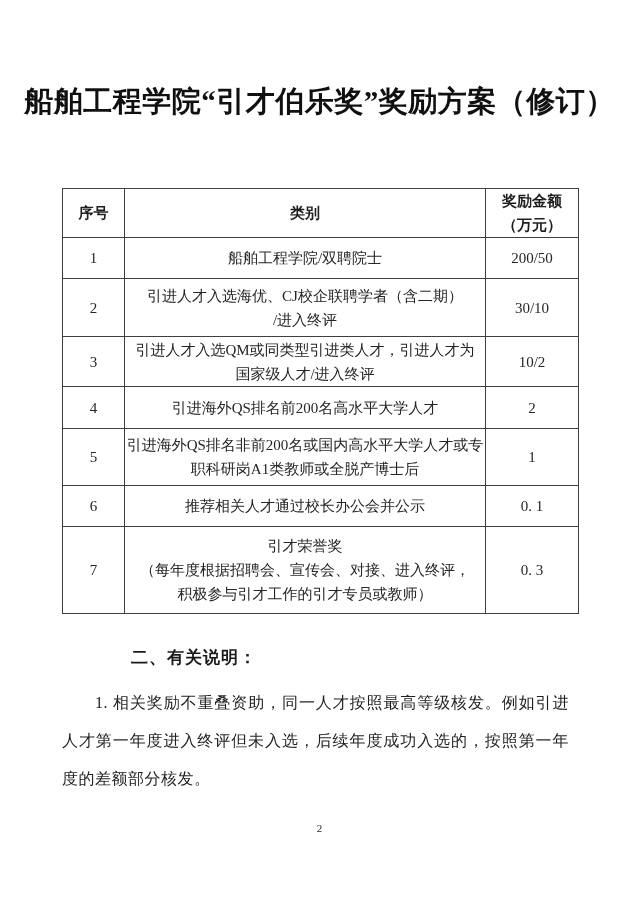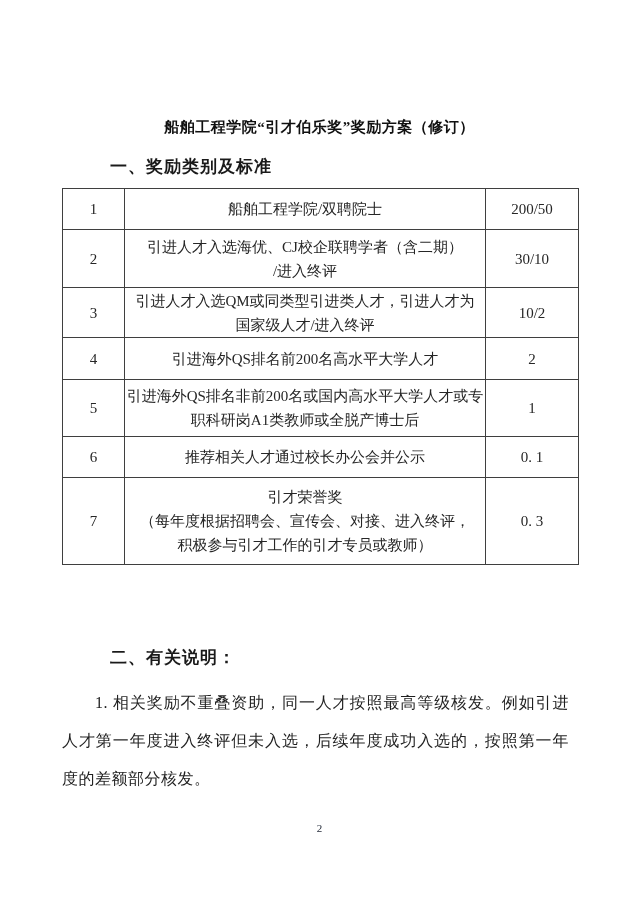--- a/index.html
+++ b/index.html
@@ -7,34 +7,33 @@
     position:relative;
     width:639px;height:905px;
     background:#ffffff;
     overflow:hidden;
     font-family:"Liberation Serif", serif;
     color:#1f1f1f;
   }
   .doc-title{
     position:absolute;top:82px;left:0;width:100%;
     text-align:center;
-    font-size:15px;font-weight:700;
+    font-size:29px;font-weight:700;
     letter-spacing:0.5px;
     color:#101010;
     font-family:"Liberation Serif", serif;
-    margin-top:36px;
   }
   .sec-heading{
     position:absolute;left:110px;
     font-family:"Liberation Sans", sans-serif;
     font-weight:700;font-size:17px;color:#1a1a1a;
     letter-spacing:1px;
   }
   .sec-heading.first{top:155px;}
-  .sec-heading.second{top:646px;}
+  .sec-heading.second{top:646px;margin-left:21px;}
   table.reward-table{
     position:absolute;top:188px;left:62px;
     width:516px;
     border-collapse:collapse;table-layout:fixed;
     background:#ffffff;
   }
   table.reward-table td{
     border:1px solid #3f3f3f;
     text-align:center;vertical-align:middle;
     font-size:15px;line-height:1.6;
@@ -59,29 +58,34 @@
     text-align:center;font-size:11px;color:#232a38;
   }
 </style>
 </head>
 <body>
 
 <div class="page">
 
   <div class="doc-title">船舶工程学院“引才伯乐奖”奖励方案（修订）</div>
 
-  <div class="sec-heading first">一、奖励类别及标准</div>
 
   <table class="reward-table">
     <colgroup>
       <col style="width:62px">
       <col style="width:361px">
       <col style="width:93px">
     </colgroup>
     <tbody>
+      <tr style="height:49px">
+        <td class="hdr">序号</td>
+        <td class="hdr">类别</td>
+        <td class="hdr">奖励金额
+（万元）</td>
+      </tr>
       <tr style="height:41px">
         <td>1</td>
         <td>船舶工程学院/双聘院士</td>
         <td>200/50</td>
       </tr>
       <tr style="height:58px">
         <td>2</td>
         <td>引进人才入选海优、CJ校企联聘学者（含二期）
 /进入终评</td>
         <td>30/10</td>

